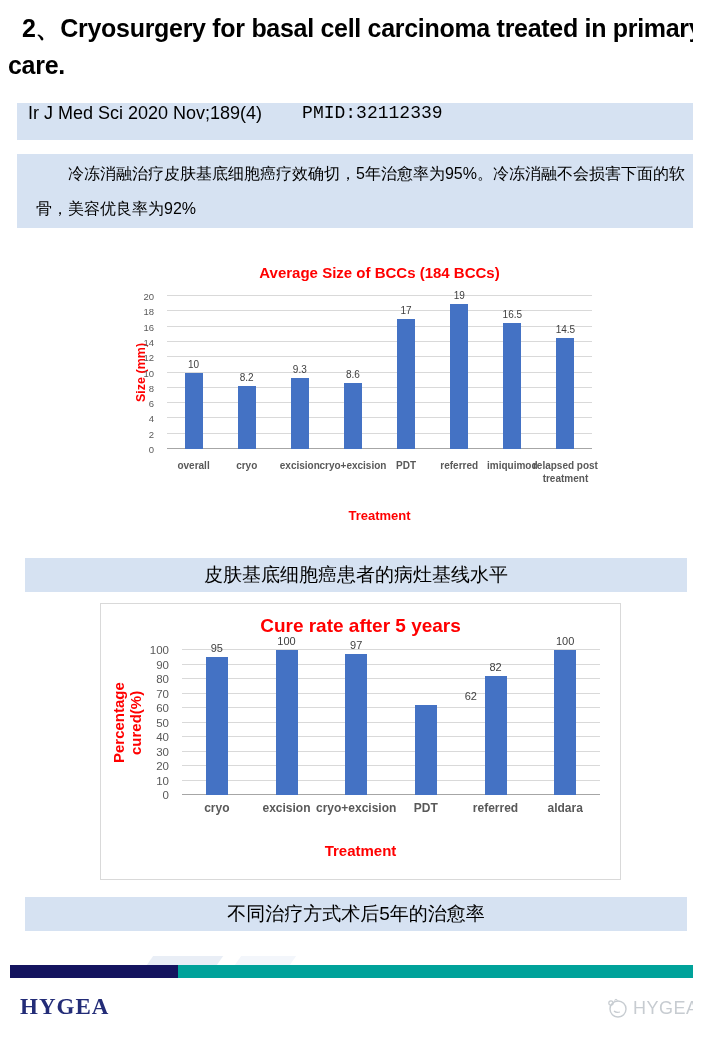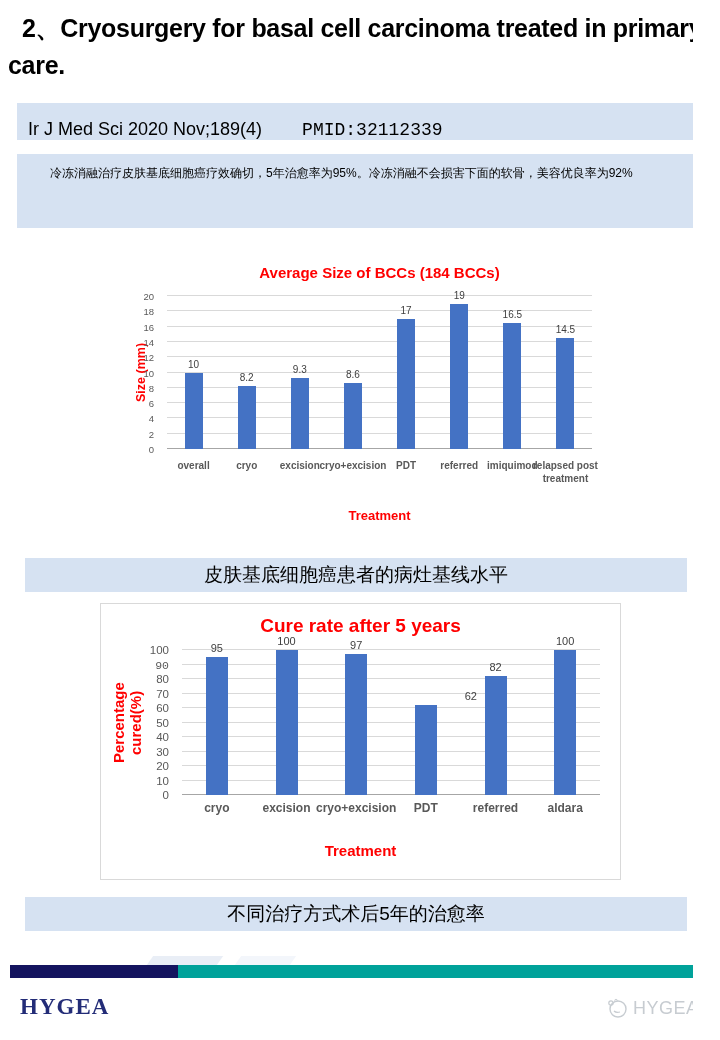--- a/index.html
+++ b/index.html
@@ -4,25 +4,25 @@
 <style>
   html,body{margin:0;padding:0;background:#ffffff;}
   .slide{position:relative;width:693px;height:1040px;background:#ffffff;overflow:hidden;
          font-family:"Liberation Sans", sans-serif;color:#000;}
 
   .slide-title{position:absolute;left:8px;top:10px;width:706px;font-size:25px;font-weight:700;
                line-height:37px;letter-spacing:-0.3px;text-indent:14px;color:#000;}
 
   .band{background:#D6E2F2;}
   .citation-bar{position:absolute;left:17px;top:103px;width:696px;height:37px;
-                display:flex;align-items:flex-end;padding-left:11px;box-sizing:border-box;font-size:18px;}
+                display:flex;align-items:flex-start;padding-left:11px;box-sizing:border-box;font-size:18px;}
   .citation-bar .pmid{margin-left:40px;font-family:Liberation Mono, monospace;}
 
   .summary-block{position:absolute;left:17px;top:154px;width:682px;height:74px;box-sizing:border-box;
-                 padding:2px 6px 0 9px;font-size:12px;line-height:35px;text-indent:2em;}
+                 padding:2px 6px 0 19px;font-size:16px;line-height:35px;text-indent:2em;}
 
   .caption{position:absolute;left:25px;width:662px;height:34px;line-height:34px;
            text-align:center;font-size:19px;}
   .caption-1{top:558px;}
   .caption-2{top:897px;}
 
   
   .chart{position:absolute;background:#fff;}
   .chart-title{position:absolute;color:#FF0000;font-weight:700;text-align:center;}
   .plot{position:absolute;overflow:visible;}
@@ -152,21 +152,21 @@
     <div class="yticks">
         <div class="ytick" style="bottom: 0%;">0</div>
         <div class="ytick" style="bottom: 10%;">10</div>
         <div class="ytick" style="bottom: 20%;">20</div>
         <div class="ytick" style="bottom: 30%;">30</div>
         <div class="ytick" style="bottom: 40%;">40</div>
         <div class="ytick" style="bottom: 50%;">50</div>
         <div class="ytick" style="bottom: 60%;">60</div>
         <div class="ytick" style="bottom: 70%;">70</div>
         <div class="ytick" style="bottom: 80%;">80</div>
-        <div class="ytick" style="bottom: 90%; font-family: Liberation Mono, monospace;">90</div>
+        <div class="ytick" style="bottom: 90%;">90</div>
         <div class="ytick" style="bottom: 100%;">100</div>
       </div>
     <div class="plot">
         <div class="gridline baseline" style="bottom: 0%;"></div>
         <div class="gridline" style="bottom: 10%;"></div>
         <div class="gridline" style="bottom: 20%;"></div>
         <div class="gridline" style="bottom: 30%;"></div>
         <div class="gridline" style="bottom: 40%;"></div>
         <div class="gridline" style="bottom: 50%;"></div>
         <div class="gridline" style="bottom: 60%;"></div>

